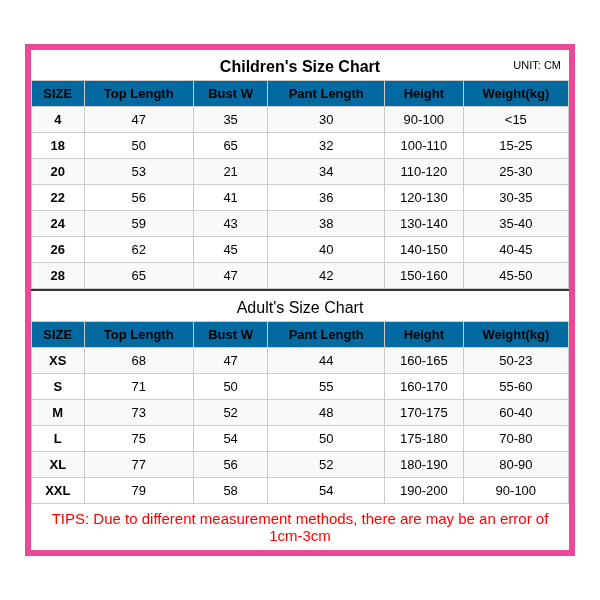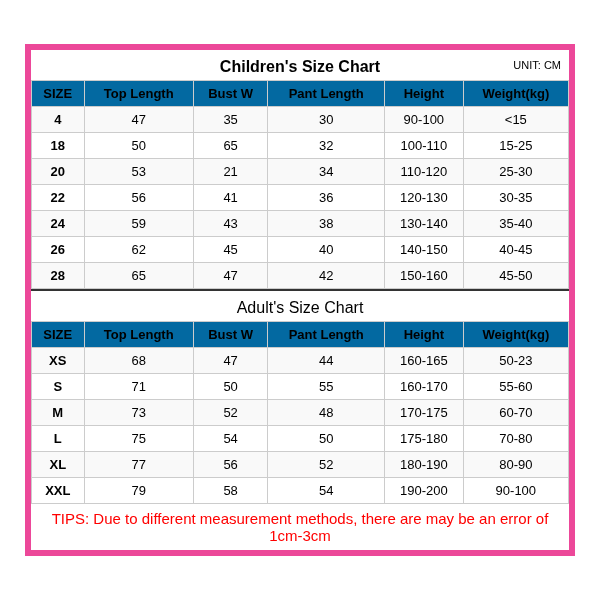--- a/index.html
+++ b/index.html
@@ -184,21 +184,21 @@
           <td>55</td>
           <td>160-170</td>
           <td>55-60</td>
         </tr>
         <tr>
           <td>M</td>
           <td>73</td>
           <td>52</td>
           <td>48</td>
           <td>170-175</td>
-          <td>60-70</td>
+          <td>60-40</td>
         </tr>
         <tr>
           <td>L</td>
           <td>75</td>
           <td>54</td>
           <td>50</td>
           <td>175-180</td>
           <td>70-80</td>
         </tr>
         <tr>

